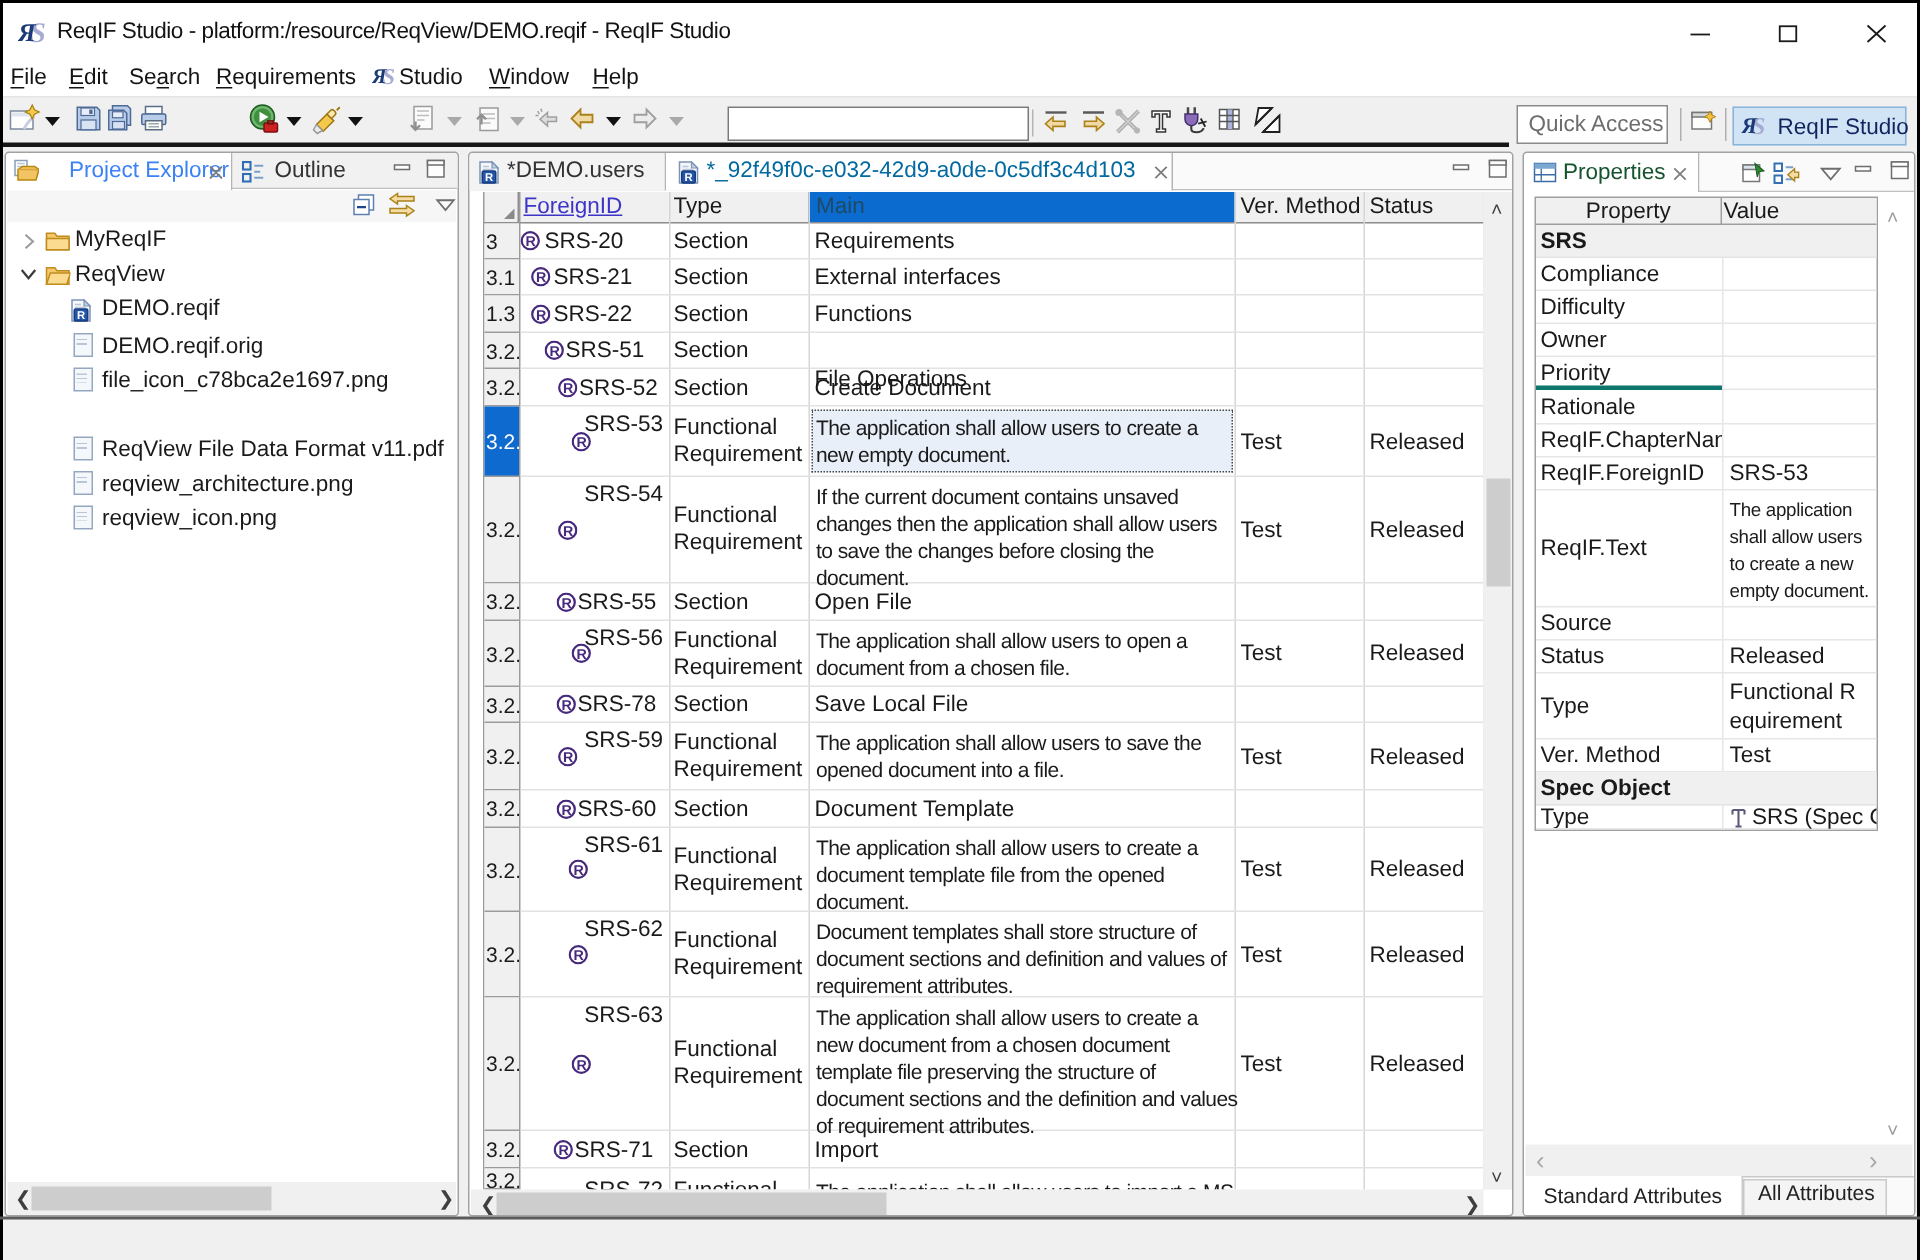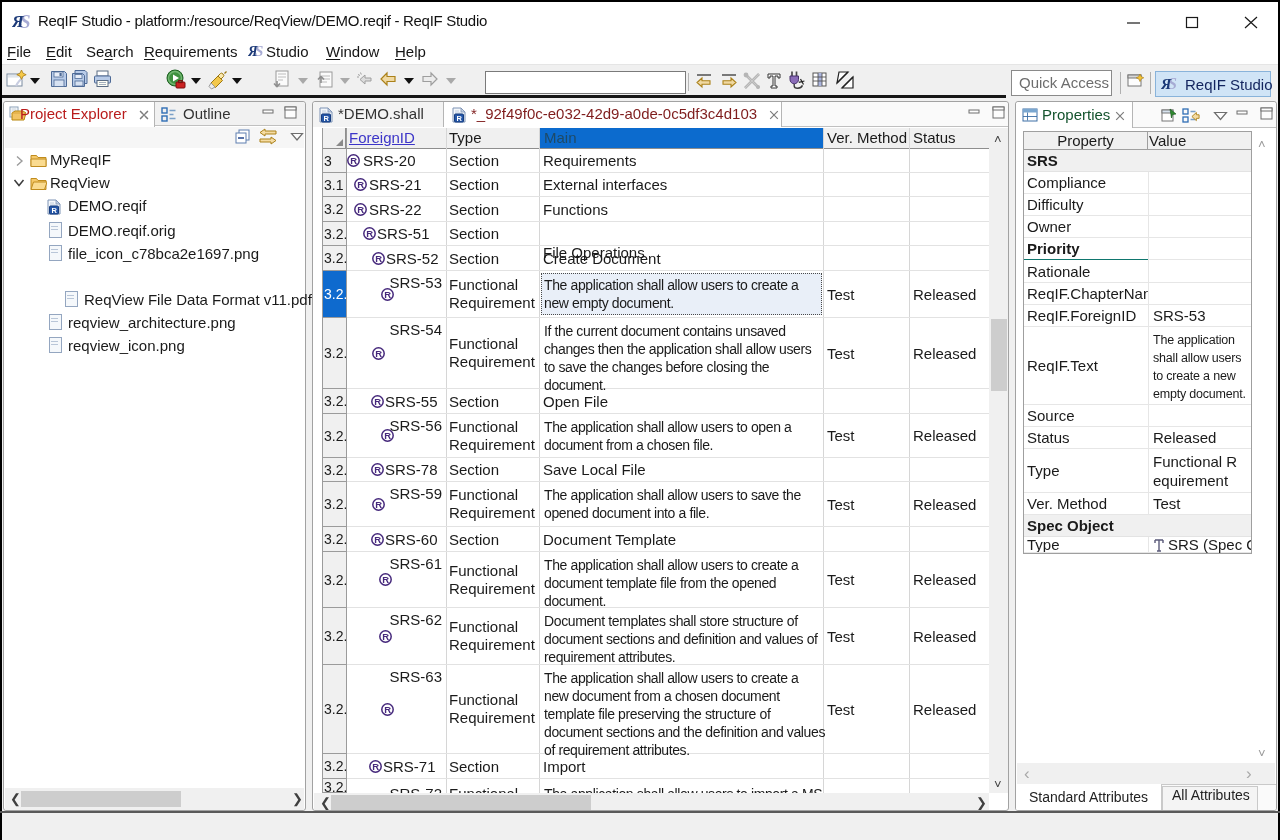--- a/index.html
+++ b/index.html
@@ -202,21 +202,21 @@
   <div id="leftpanel" class="panel" style="left:3px; top:101px; width:303px; height:710px;">
 
     <div class="abs" style="left:0;top:0;width:301px;height:24px;background:#f1f1f1;border-bottom:1px solid #c0c0c0;border-radius:3px 3px 0 0;"></div>
     <div class="abs" style="left:0;top:0;width:151px;height:25px;background:#fff;border-right:1px solid #b5b5b5;border-radius:3px 0 0 0;"></div>
     <svg class="abs" style="left:5px;top:4px;" width="17" height="16" viewBox="0 0 17 16">
       <rect x="1" y="1" width="8" height="10" fill="#fff" stroke="#8aa0b8"></rect>
       <path d="M2.5 3 h5 M2.5 5 h5 M2.5 7 h3" stroke="#b6c4d4" stroke-width="0.9"></path>
       <path d="M3 7 l3 -2 8 0 3 2 -2 7 -12 0 z" fill="#f2c464" stroke="#b8860b"></path>
       <path d="M3 7 h12 l1.5 1.5" fill="none" stroke="#d9a43a"></path>
     </svg>
-    <div class="abs tabtxt" style="left:16px;top:3px;color:#b91c1c;">Project Explorer</div>
+    <div class="abs tabtxt" style="left:42px;top:3px;color:#3b82f6;">Project Explorer</div>
     <svg class="abs" style="left:134px;top:7px;" width="12" height="12" viewBox="0 0 12 12">
       <path d="M2 2 C4 4 4 4 5 5 M10 2 C8 4 8 4 7 5 M2 10 C4 8 4 8 5 7 M10 10 C8 8 8 8 7 7 M2 2 l3 3 M10 2 L7 5 M2 10 l3 -3 M10 10 L7 7" stroke="#7d7d7d" stroke-width="1.1" fill="none"></path>
       <path d="M2.2 2.2 L9.8 9.8 M9.8 2.2 L2.2 9.8" stroke="#7d7d7d" stroke-width="1.1"></path>
     </svg>
     <svg class="abs" style="left:157px;top:5px;" width="17" height="16" viewBox="0 0 17 16">
       <rect x="1" y="1" width="5" height="5" fill="none" stroke="#2f6eb5" stroke-width="1.4"></rect>
       <rect x="1" y="9" width="5" height="5" fill="none" stroke="#2f6eb5" stroke-width="1.4"></rect>
       <path d="M8.5 3.5 h6 M8.5 11.5 h6 M8.5 7.5 h4" stroke="#7aa0c8" stroke-width="1.4"></path>
     </svg>
     <div class="abs tabtxt" style="left:179px;top:3px;color:#333;">Outline</div>
@@ -265,21 +265,21 @@
       <rect x="2.5" y="7" width="9" height="8" rx="1" fill="#2456a8" stroke="#163c7e"></rect>
       <text x="4.4" y="13.8" font-size="7.5" font-weight="bold" fill="#fff" font-family="Liberation Sans">R</text>
     </svg>
     <div class="abs" style="left:64px;top:95px;">DEMO.reqif</div>
     <div class="filerow" style="top:118px;">
         <span>DEMO.reqif.orig</span>
       </div>
     <div class="filerow" style="top:141px;">
         <span>file_icon_c78bca2e1697.png</span>
       </div>
-    <div class="filerow" style="top:187px;margin-left:16px;">
+    <div class="filerow" style="top:187px;">
         <span>ReqView File Data Format v11.pdf</span>
       </div>
     <div class="filerow" style="top:210px;">
         <span>reqview_architecture.png</span>
       </div>
     <div class="filerow" style="top:233px;">
         <span>reqview_icon.png</span>
       </div>
 
     <div class="sb" style="left:1px;top:686px;width:299px;height:22px;"></div>
@@ -292,29 +292,29 @@
     <div class="abs" style="left:0;top:0;width:695px;height:25px;background:#fafafa;border-bottom:1px solid #c0c0c0;border-radius:3px 3px 0 0;"></div>
     <div class="abs" style="left:0;top:0;width:131px;height:25px;border-right:1px solid #b5b5b5;background:#f3f3f3;border-radius:3px 0 0 0;"></div>
     <div class="abs" style="left:131px;top:0;width:338px;height:25px;border-right:1px solid #b5b5b5;background:#fff;"></div>
     <svg class="abs" style="left:6px;top:5px;" width="14" height="16" viewBox="0 0 14 16">
       <path d="M1 1 h8 l4 4 v10 h-12 z" fill="#f4f7fb" stroke="#7d93b5"></path>
       <path d="M9 1 l4 4 h-4 z" fill="#c4d2e4" stroke="#7d93b5" stroke-width="0.8"></path>
       <path d="M3 4 h4 M3 6 h7" stroke="#b9c6d8" stroke-width="0.9"></path>
       <rect x="2.5" y="7" width="9" height="8" rx="1" fill="#2456a8" stroke="#163c7e"></rect>
       <text x="4.4" y="13.8" font-size="7.5" font-weight="bold" fill="#fff" font-family="Liberation Sans">R</text>
     </svg>
-    <div class="abs tabtxt" style="left:25px;top:3px;">*DEMO.shall</div>
+    <div class="abs tabtxt" style="left:25px;top:3px;">*DEMO.users</div>
     <svg class="abs" style="left:139px;top:5px;" width="14" height="16" viewBox="0 0 14 16">
       <path d="M1 1 h8 l4 4 v10 h-12 z" fill="#f4f7fb" stroke="#7d93b5"></path>
       <path d="M9 1 l4 4 h-4 z" fill="#c4d2e4" stroke="#7d93b5" stroke-width="0.8"></path>
       <path d="M3 4 h4 M3 6 h7" stroke="#b9c6d8" stroke-width="0.9"></path>
       <rect x="2.5" y="7" width="9" height="8" rx="1" fill="#2456a8" stroke="#163c7e"></rect>
       <text x="4.4" y="13.8" font-size="7.5" font-weight="bold" fill="#fff" font-family="Liberation Sans">R</text>
     </svg>
-    <div class="abs tabtxt" style="left:158px;top:3px;color:#7f1d1d;">*_92f49f0c-e032-42d9-a0de-0c5df3c4d103</div>
+    <div class="abs tabtxt" style="left:158px;top:3px;color:#0369a1;">*_92f49f0c-e032-42d9-a0de-0c5df3c4d103</div>
     <svg class="abs" style="left:455px;top:7px;" width="12" height="12" viewBox="0 0 12 12">
       <path d="M2.2 2.2 L9.8 9.8 M9.8 2.2 L2.2 9.8" stroke="#7d7d7d" stroke-width="1.2"></path>
     </svg>
     <svg class="abs" style="left:655px;top:6px;" width="13" height="11" viewBox="0 0 13 11">
         <rect x="1" y="2" width="10" height="3" fill="#fdfdfd" stroke="#6e6e6e"></rect>
       </svg>
     <svg class="abs" style="left:679px;top:4px;" width="13" height="13" viewBox="0 0 13 13">
         <rect x="1" y="1" width="11" height="11" fill="#fdfdfd" stroke="#6e6e6e"></rect>
         <rect x="1" y="1" width="11" height="3" fill="#fdfdfd" stroke="#6e6e6e"></rect>
       </svg>
@@ -349,21 +349,21 @@
     <div class="abs" style="left:230px;top:47px;height:24px;line-height:24px;">Requirements</div>
     <div class="numcell" style="top:71px;height:24px;line-height:24px;">3.1</div>
     <div class="rowline" style="left:34px;top:94px;width:642px;"></div>
     <svg class="abs" style="left:41px;top:76px;" width="13" height="13" viewBox="0 0 13 13">
         <circle cx="6.5" cy="6.5" r="5.7" fill="#fff" stroke="#46297c" stroke-width="1.5"></circle>
         <text x="3.3" y="10.2" font-size="9.5" font-weight="bold" fill="#46297c" font-family="Liberation Sans">R</text>
       </svg>
     <div class="abs" style="left:56px;top:71px;height:24px;line-height:24px;">SRS-21</div>
     <div class="abs" style="left:136px;top:71px;height:24px;line-height:24px;">Section</div>
     <div class="abs" style="left:230px;top:71px;height:24px;line-height:24px;">External interfaces</div>
-    <div class="numcell" style="top:95px;height:25px;line-height:25px;">3.2</div>
+    <div class="numcell" style="top:95px;height:25px;line-height:25px;">1.3</div>
     <div class="rowline" style="left:34px;top:119px;width:642px;"></div>
     <svg class="abs" style="left:41px;top:101px;" width="13" height="13" viewBox="0 0 13 13">
         <circle cx="6.5" cy="6.5" r="5.7" fill="#fff" stroke="#46297c" stroke-width="1.5"></circle>
         <text x="3.3" y="10.2" font-size="9.5" font-weight="bold" fill="#46297c" font-family="Liberation Sans">R</text>
       </svg>
     <div class="abs" style="left:56px;top:95px;height:25px;line-height:25px;">SRS-22</div>
     <div class="abs" style="left:136px;top:95px;height:25px;line-height:25px;">Section</div>
     <div class="abs" style="left:230px;top:95px;height:25px;line-height:25px;">Functions</div>
     <div class="numcell" style="top:120px;height:24px;line-height:24px;">3.2.1</div>
     <div class="rowline" style="left:34px;top:143px;width:642px;"></div>
@@ -552,21 +552,21 @@
     <div class="abs" style="left:8px;top:30px;width:124px;height:18px;border-right:1px solid #9f9f9f;text-align:center;line-height:18px;">Property</div>
     <div class="abs" style="left:133px;top:30px;width:102px;height:18px;line-height:18px;">Value</div>
 
     <div class="abs" style="left:8px;top:48px;width:227px;height:22px;background:#f0f0f0;border-bottom:1px solid #e3e3e3;font-weight:bold;line-height:22px;padding-left:3px;">SRS</div>
     <div class="abs" style="left:8px;top:70px;width:124px;height:22px;border-bottom:1px solid #e6e6e6;line-height:22px;padding-left:3px;overflow:hidden;white-space:nowrap;">Compliance</div>
     <div class="abs" style="left:132px;top:70px;width:103px;height:22px;border-bottom:1px solid #e6e6e6;border-left:1px solid #e6e6e6;"></div>
     <div class="abs" style="left:8px;top:92px;width:124px;height:22px;border-bottom:1px solid #e6e6e6;line-height:22px;padding-left:3px;overflow:hidden;white-space:nowrap;">Difficulty</div>
     <div class="abs" style="left:132px;top:92px;width:103px;height:22px;border-bottom:1px solid #e6e6e6;border-left:1px solid #e6e6e6;"></div>
     <div class="abs" style="left:8px;top:114px;width:124px;height:22px;border-bottom:1px solid #e6e6e6;line-height:22px;padding-left:3px;overflow:hidden;white-space:nowrap;">Owner</div>
     <div class="abs" style="left:132px;top:114px;width:103px;height:22px;border-bottom:1px solid #e6e6e6;border-left:1px solid #e6e6e6;"></div>
-    <div class="abs" style="left:8px;top:136px;width:124px;height:22px;border-bottom:1px solid #0f766e;line-height:22px;padding-left:3px;overflow:hidden;white-space:nowrap;font-weight:bold;">Priority</div>
+    <div class="abs" style="left:8px;top:136px;width:124px;height:22px;border-bottom:3px solid #0f766e;line-height:22px;padding-left:3px;overflow:hidden;white-space:nowrap;">Priority</div>
     <div class="abs" style="left:132px;top:136px;width:103px;height:22px;border-bottom:1px solid #e6e6e6;border-left:1px solid #e6e6e6;"></div>
     <div class="abs" style="left:8px;top:158px;width:124px;height:23px;border-bottom:1px solid #e6e6e6;line-height:23px;padding-left:3px;overflow:hidden;white-space:nowrap;">Rationale</div>
     <div class="abs" style="left:132px;top:158px;width:103px;height:23px;border-bottom:1px solid #e6e6e6;border-left:1px solid #e6e6e6;"></div>
     <div class="abs" style="left:8px;top:181px;width:124px;height:22px;border-bottom:1px solid #e6e6e6;line-height:22px;padding-left:3px;overflow:hidden;white-space:nowrap;">ReqIF.ChapterNan</div>
     <div class="abs" style="left:132px;top:181px;width:103px;height:22px;border-bottom:1px solid #e6e6e6;border-left:1px solid #e6e6e6;"></div>
     <div class="abs" style="left:8px;top:203px;width:124px;height:22px;border-bottom:1px solid #e6e6e6;line-height:22px;padding-left:3px;overflow:hidden;white-space:nowrap;">ReqIF.ForeignID</div>
     <div class="abs" style="left:132px;top:203px;width:103px;height:22px;border-bottom:1px solid #e6e6e6;border-left:1px solid #e6e6e6;"></div>
     <div class="abs" style="left:137px;top:203px;height:22px;line-height:22px;">SRS-53</div>
     <div class="abs" style="left:8px;top:225px;width:124px;height:78px;border-bottom:1px solid #e6e6e6;line-height:78px;padding-left:3px;overflow:hidden;white-space:nowrap;">ReqIF.Text</div>
     <div class="abs" style="left:132px;top:225px;width:103px;height:78px;border-bottom:1px solid #e6e6e6;border-left:1px solid #e6e6e6;"></div>

